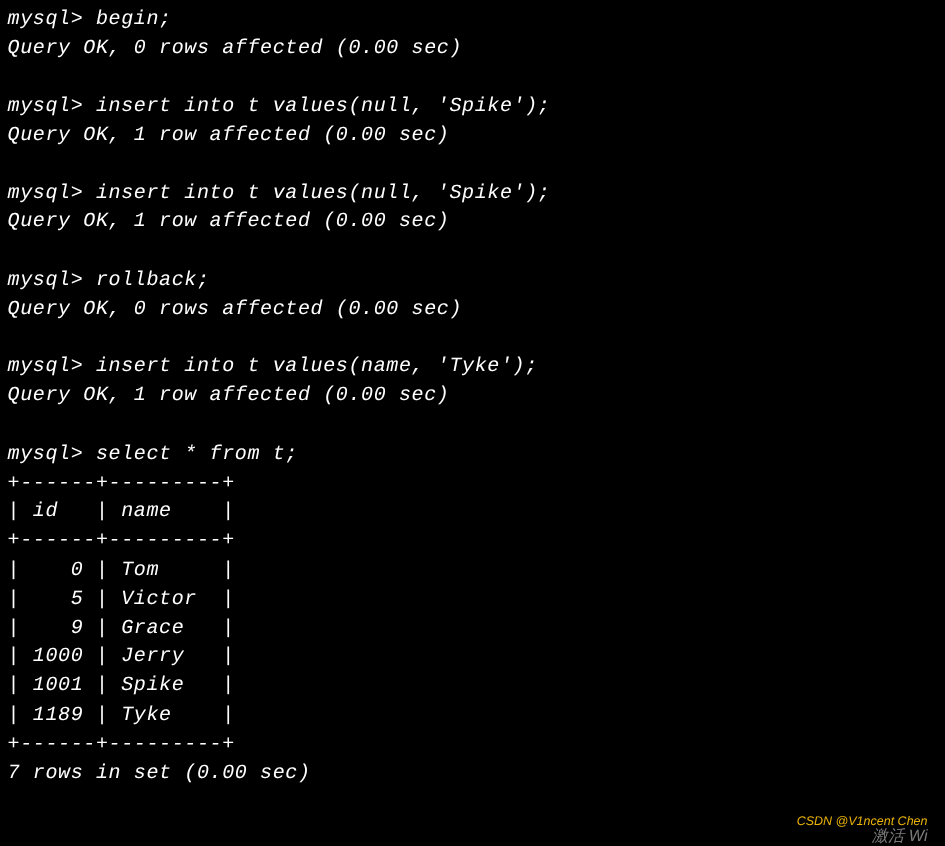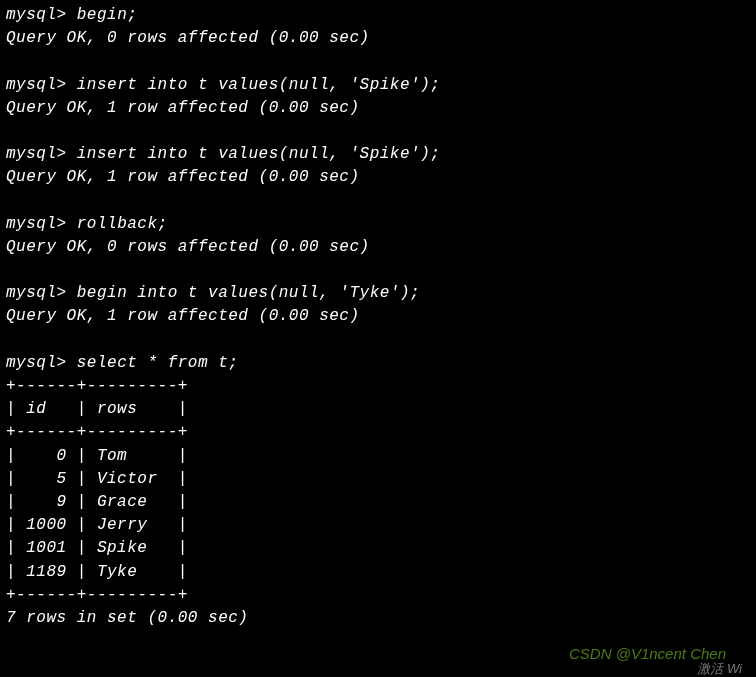--- a/index.html
+++ b/index.html
@@ -23,23 +23,23 @@
     }
     .line {
       white-space: pre;
     }
     .blank {
       height: 1.45em;
     }
     .watermark {
       position: absolute;
       bottom: 12px;
-      right: 30px;
-      color: #4d7c0f;
-      font-size: 15px;
+      right: 14px;
+      color: #eab308;
+      font-size: 10px;
       font-family: -apple-system, BlinkMacSystemFont, "Segoe UI", sans-serif;
       letter-spacing: 0;
     }
     .watermark-sub {
       position: absolute;
       bottom: -2px;
       right: 14px;
       color: #7a7a7a;
       font-size: 13px;
       font-family: -apple-system, BlinkMacSystemFont, "Segoe UI", sans-serif;
@@ -60,28 +60,28 @@
   <div class="blank"></div>
 
   <div class="line"><span>mysql&gt; </span><span>insert into t values(null, 'Spike');</span></div>
   <div class="line">Query OK, 1 row affected (0.00 sec)</div>
   <div class="blank"></div>
 
   <div class="line"><span>mysql&gt; </span><span>rollback;</span></div>
   <div class="line">Query OK, 0 rows affected (0.00 sec)</div>
   <div class="blank"></div>
 
-  <div class="line"><span>mysql&gt; </span><span>begin into t values(null, 'Tyke');</span></div>
+  <div class="line"><span>mysql&gt; </span><span>insert into t values(name, 'Tyke');</span></div>
   <div class="line">Query OK, 1 row affected (0.00 sec)</div>
   <div class="blank"></div>
 
   <div class="line"><span>mysql&gt; </span><span>select * from t;</span></div>
 
   <div class="line">+------+---------+</div>
-  <div class="line">| id   | rows    |</div>
+  <div class="line">| id   | name    |</div>
   <div class="line">+------+---------+</div>
   <div class="line">|    0 | Tom     |</div>
   <div class="line">|    5 | Victor  |</div>
   <div class="line">|    9 | Grace   |</div>
   <div class="line">| 1000 | Jerry   |</div>
   <div class="line">| 1001 | Spike   |</div>
   <div class="line">| 1189 | Tyke    |</div>
   <div class="line">+------+---------+</div>
   <div class="line">7 rows in set (0.00 sec)</div>
 

